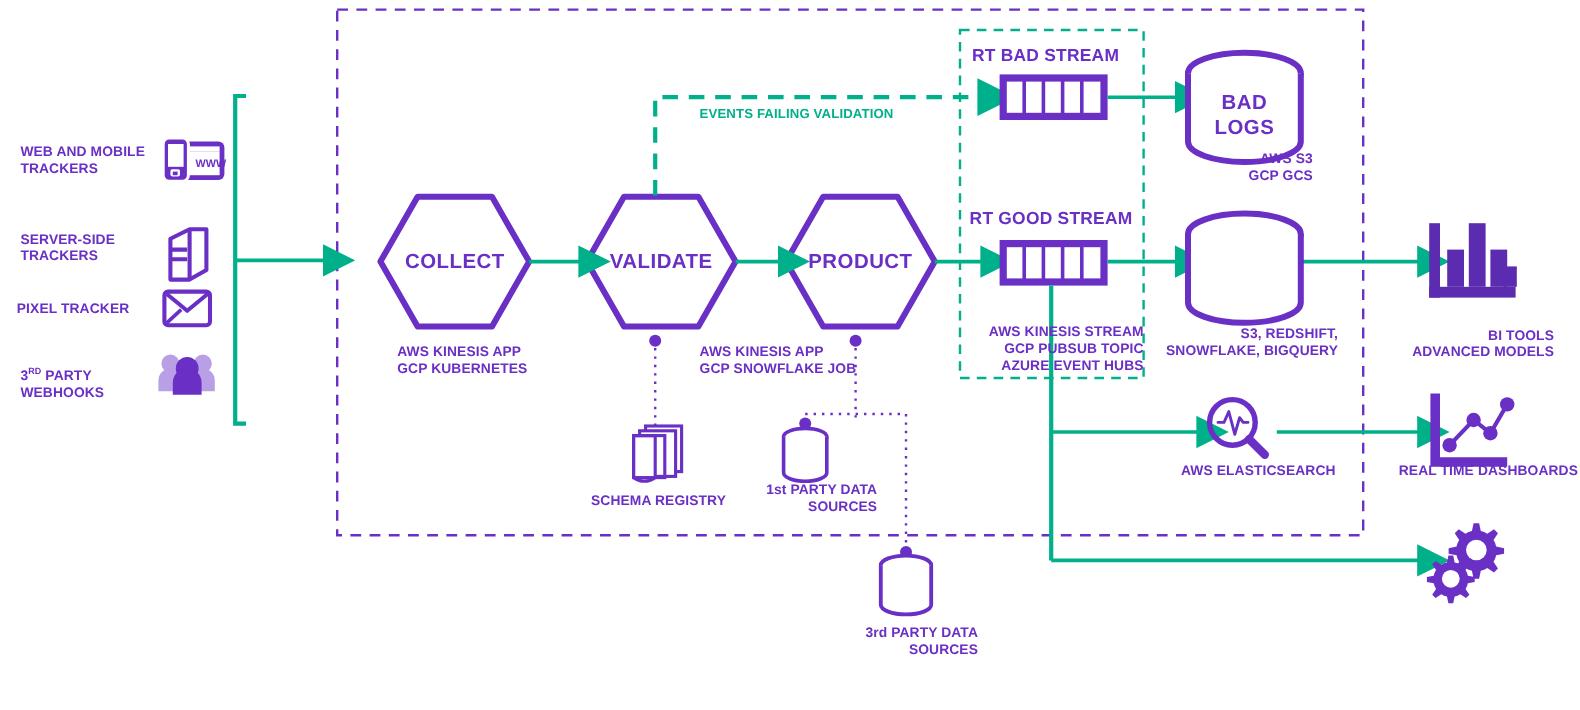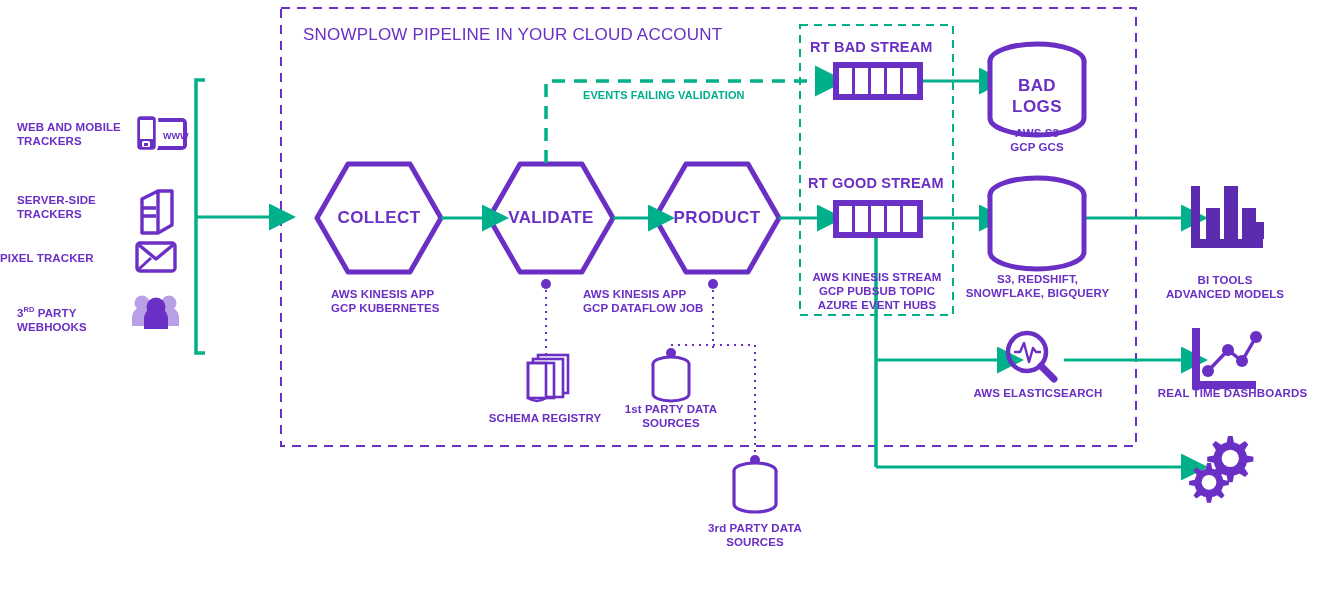--- a/index.html
+++ b/index.html
@@ -2,21 +2,21 @@
 <html><head>
 <meta charset="utf-8">
 <style>
   html,body{margin:0;padding:0;background:#ffffff;}
   body{width:1317px;height:592px;overflow:hidden;font-family:"Liberation Sans",sans-serif;}
   #stage{position:relative;width:1317px;height:592px;background:#fff;}
   svg.layer{position:absolute;left:0;top:0;width:1317px;height:592px;}
   .lbl{position:absolute;color:#6a2fc4;font-weight:bold;font-family:"Liberation Sans",sans-serif;letter-spacing:.1px;}
   .src-lbl{font-size:11.5px;line-height:14px;}
   .cap{font-size:11.5px;line-height:14px;}
-  .cap.c{text-align:center;}
+  .cap.c{text-align:right;}
   .hexlbl{font-size:17px;letter-spacing:.4px;}
   .streamttl{font-size:14.5px;letter-spacing:.2px;}
   .title{font-size:17px;font-weight:normal;letter-spacing:.2px;}
   .teal{color:#00b08a;}
   .tealsm{font-size:11px;font-weight:bold;letter-spacing:.1px;}
   sup{font-size:.65em;vertical-align:super;}
 </style>
 </head>
 <body>
 
@@ -178,47 +178,46 @@
     <g>
       <circle cx="142" cy="303" r="7.5" fill="#b9a0e6"></circle>
       <path d="M132,326 L132,317 a10,10 0 0 1 20,0 L152,326 z" fill="#b9a0e6"></path>
       <circle cx="169" cy="303" r="7.5" fill="#b9a0e6"></circle>
       <path d="M159,326 L159,317 a10,10 0 0 1 20,0 L179,326 z" fill="#b9a0e6"></path>
       <circle cx="156" cy="307" r="9.5" fill="#6a2fc4"></circle>
       <path d="M144,329 L144,319 a12,12 0 0 1 24,0 L168,329 z" fill="#6a2fc4"></path>
     </g>
   </svg>
 
-  <div class="lbl title" style="left:303px;top:25px;">SNOWPLOW PIPELINE IN YOUR CLOUD ACCOUNT</div>
 
   <div class="lbl src-lbl" style="left:17px;top:120px;">
     <span>WEB AND MOBILE</span><br>
     <span>TRACKERS</span>
   </div>
   <div class="lbl src-lbl" style="left:17px;top:193px;">
     <span>SERVER-SIDE</span><br>
     <span>TRACKERS</span>
   </div>
-  <div class="lbl src-lbl" style="left:0;top:251px;">PIXEL TRACKER</div>
+  <div class="lbl src-lbl" style="left:14px;top:251px;">PIXEL TRACKER</div>
   <div class="lbl src-lbl" style="left:17px;top:303px;">
     <span>3</span><sup>RD</sup><span> PARTY</span><br>
     <span>WEBHOOKS</span>
   </div>
 
   <div class="lbl hexlbl" style="left:317px;top:208px;width:124px;text-align:center;">COLLECT</div>
   <div class="lbl hexlbl" style="left:489px;top:208px;width:124px;text-align:center;">VALIDATE</div>
   <div class="lbl hexlbl" style="left:655px;top:208px;width:124px;text-align:center;">PRODUCT</div>
 
   <div class="lbl cap" style="left:331px;top:287px;">
     <span>AWS KINESIS APP</span><br>
     <span>GCP KUBERNETES</span>
   </div>
   <div class="lbl cap" style="left:583px;top:287px;">
     <span>AWS KINESIS APP</span><br>
-    <span>GCP DATAFLOW JOB</span>
+    <span>GCP SNOWFLAKE JOB</span>
   </div>
 
   <div class="teal tealsm" style="position:absolute;left:583px;top:89px;font-family:'Liberation Sans',sans-serif;">EVENTS FAILING VALIDATION</div>
 
   <div class="lbl streamttl" style="left:810px;top:39px;">RT BAD STREAM</div>
   <div class="lbl streamttl" style="left:808px;top:175px;">RT GOOD STREAM</div>
   <div class="lbl hexlbl" style="left:990px;top:75px;width:94px;text-align:center;line-height:21px;">
     <span>BAD</span><br>
     <span>LOGS</span>
   </div>

